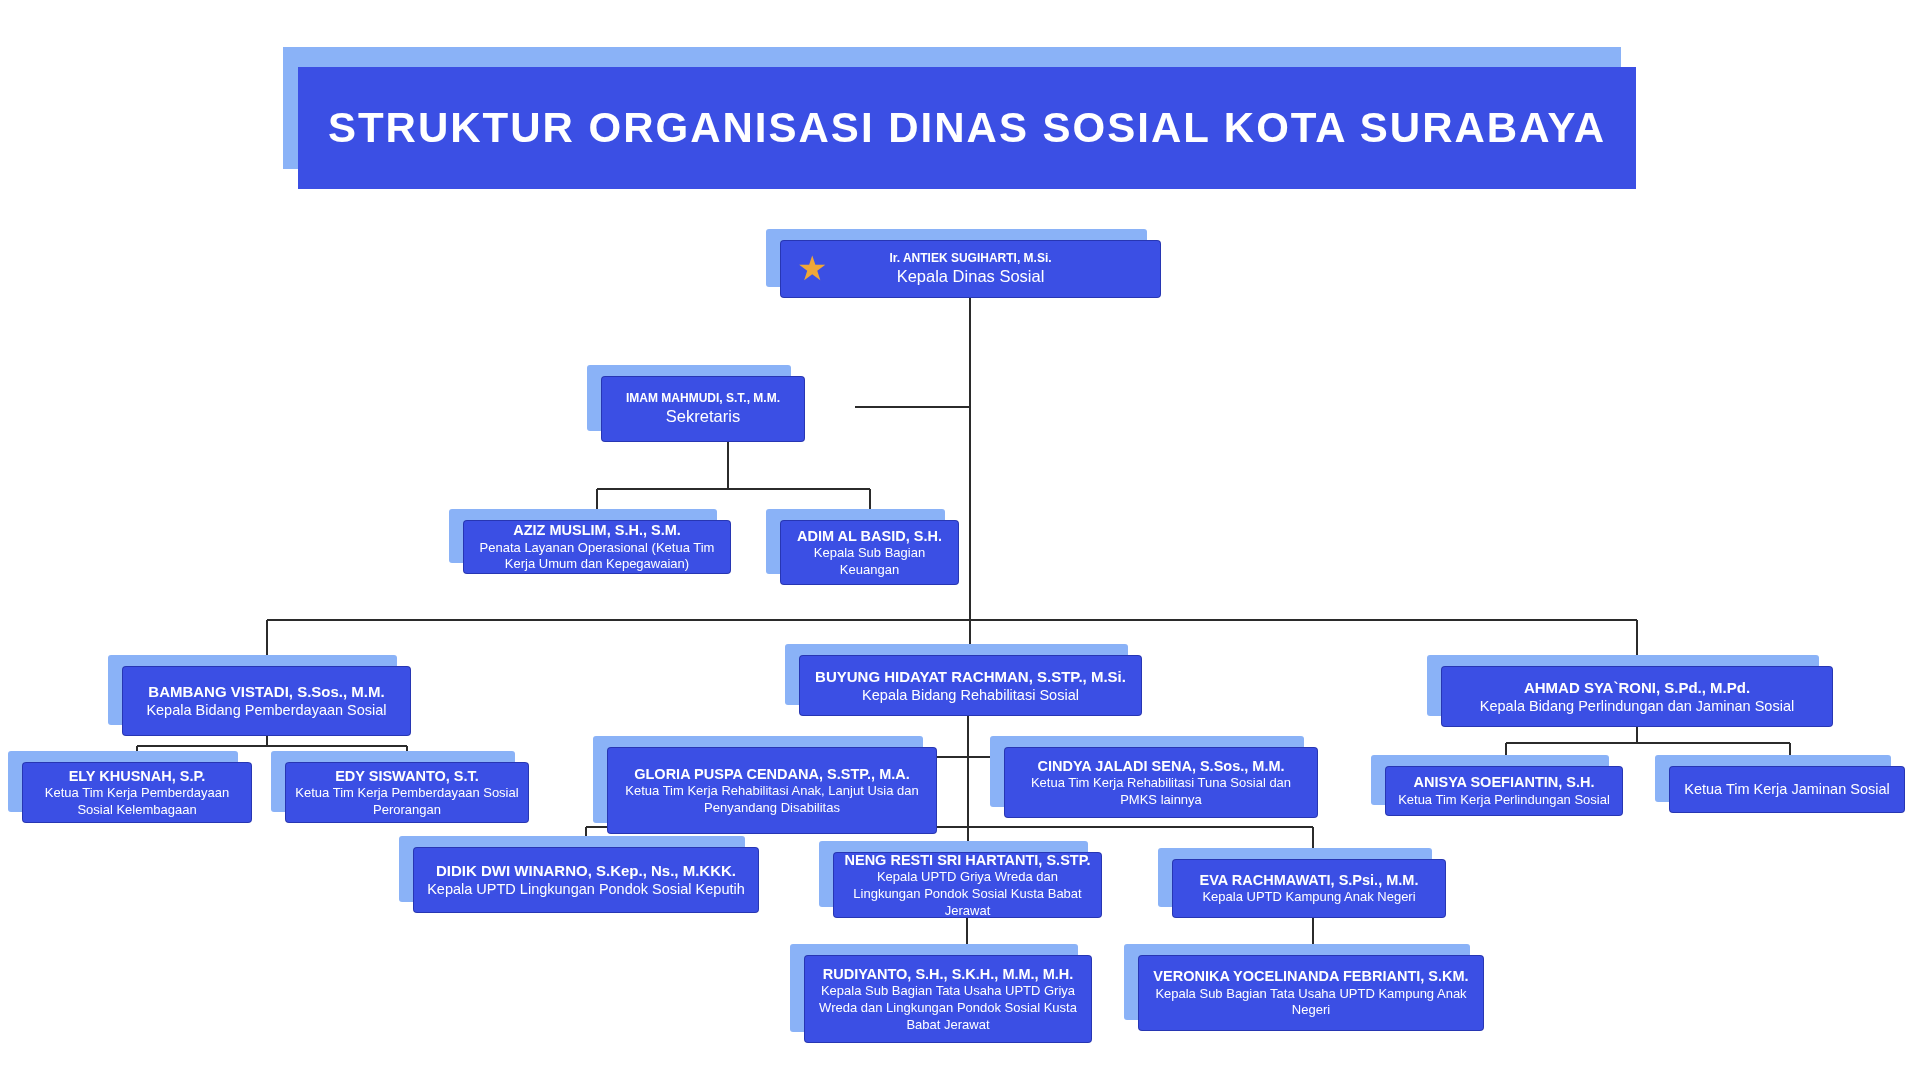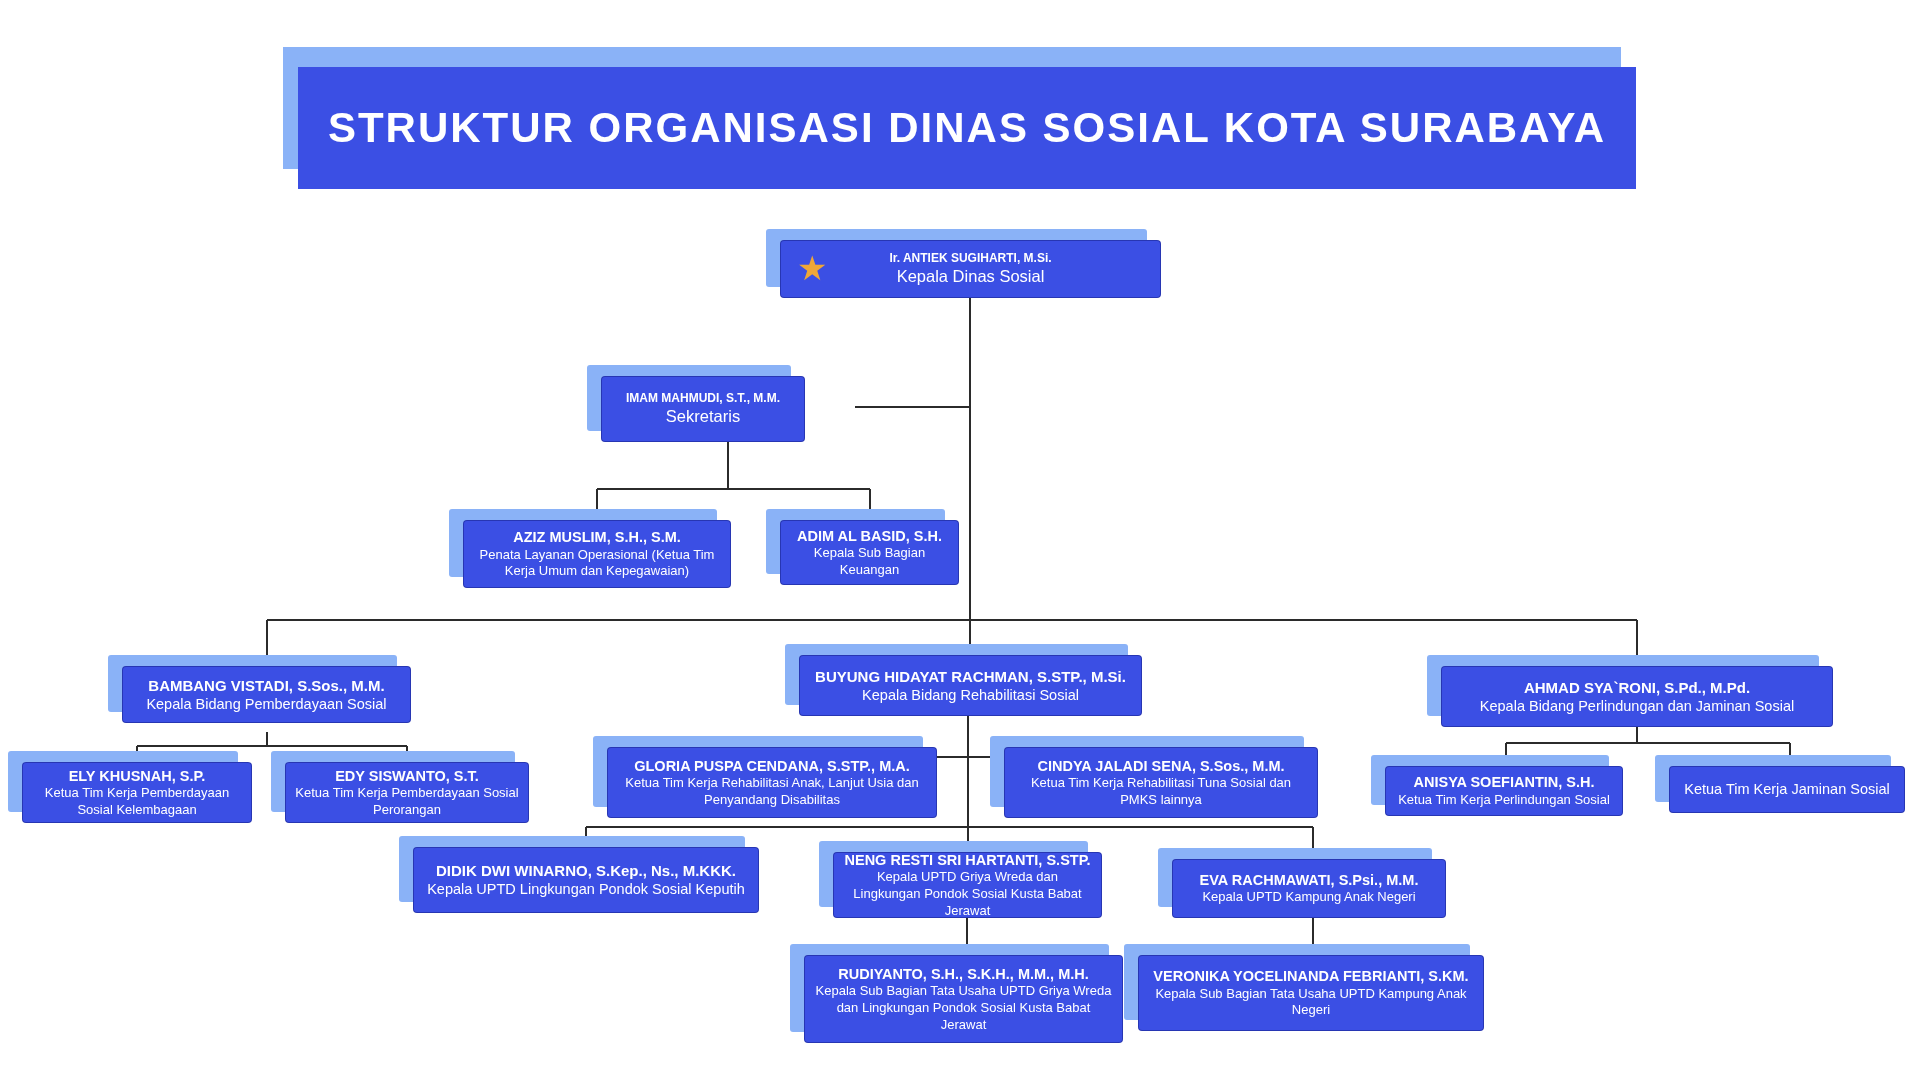--- a/index.html
+++ b/index.html
@@ -104,37 +104,37 @@
   </div>
 
   <div class="node t-lg" style="left:601px;top:376px;width:204px;height:66px">
     <div class="shadow"></div>
     <div class="card">
       <div class="name">IMAM MAHMUDI, S.T., M.M.</div>
       <div class="role">Sekretaris</div>
     </div>
   </div>
 
-  <div class="node t-sm" style="left:463px;top:520px;width:268px;height:68px">
+  <div class="node t-sm" style="left:463px;top:520px;width:268px;height:54px">
     <div class="shadow"></div>
     <div class="card">
       <div class="name">AZIZ MUSLIM, S.H., S.M.</div>
       <div class="role">Penata Layanan Operasional (Ketua Tim Kerja Umum dan Kepegawaian)</div>
     </div>
   </div>
 
   <div class="node t-sm" style="left:780px;top:520px;width:179px;height:65px">
     <div class="shadow"></div>
     <div class="card">
       <div class="name">ADIM AL BASID, S.H.</div>
       <div class="role">Kepala Sub Bagian Keuangan</div>
     </div>
   </div>
 
-  <div class="node t-md" style="left:122px;top:666px;width:289px;height:57px">
+  <div class="node t-md" style="left:122px;top:666px;width:289px;height:70px">
     <div class="shadow"></div>
     <div class="card">
       <div class="name">BAMBANG VISTADI, S.Sos., M.M.</div>
       <div class="role">Kepala Bidang Pemberdayaan Sosial</div>
     </div>
   </div>
 
   <div class="node t-sm" style="left:285px;top:762px;width:244px;height:61px">
     <div class="shadow"></div>
     <div class="card">
@@ -152,21 +152,21 @@
   </div>
 
   <div class="node t-md" style="left:799px;top:655px;width:343px;height:61px">
     <div class="shadow"></div>
     <div class="card">
       <div class="name">BUYUNG HIDAYAT RACHMAN, S.STP., M.Si.</div>
       <div class="role">Kepala Bidang Rehabilitasi Sosial</div>
     </div>
   </div>
 
-  <div class="node t-sm" style="left:607px;top:747px;width:330px;height:71px">
+  <div class="node t-sm" style="left:607px;top:747px;width:330px;height:87px">
     <div class="shadow"></div>
     <div class="card">
       <div class="name">GLORIA PUSPA CENDANA, S.STP., M.A.</div>
       <div class="role">Ketua Tim Kerja Rehabilitasi Anak, Lanjut Usia dan Penyandang Disabilitas</div>
     </div>
   </div>
 
   <div class="node t-sm" style="left:1004px;top:747px;width:314px;height:71px">
     <div class="shadow"></div>
     <div class="card">
@@ -215,21 +215,21 @@
   </div>
 
   <div class="node t-sm" style="left:1172px;top:859px;width:274px;height:59px">
     <div class="shadow"></div>
     <div class="card">
       <div class="name">EVA RACHMAWATI, S.Psi., M.M.</div>
       <div class="role">Kepala UPTD Kampung Anak Negeri</div>
     </div>
   </div>
 
-  <div class="node t-sm" style="left:804px;top:955px;width:319px;height:88px">
+  <div class="node t-sm" style="left:804px;top:955px;width:288px;height:88px">
     <div class="shadow"></div>
     <div class="card">
       <div class="name">RUDIYANTO, S.H., S.K.H., M.M., M.H.</div>
       <div class="role">Kepala Sub Bagian Tata Usaha UPTD Griya Wreda dan Lingkungan Pondok Sosial Kusta Babat Jerawat</div>
     </div>
   </div>
 
   <div class="node t-sm" style="left:1138px;top:955px;width:346px;height:76px">
     <div class="shadow"></div>
     <div class="card">

